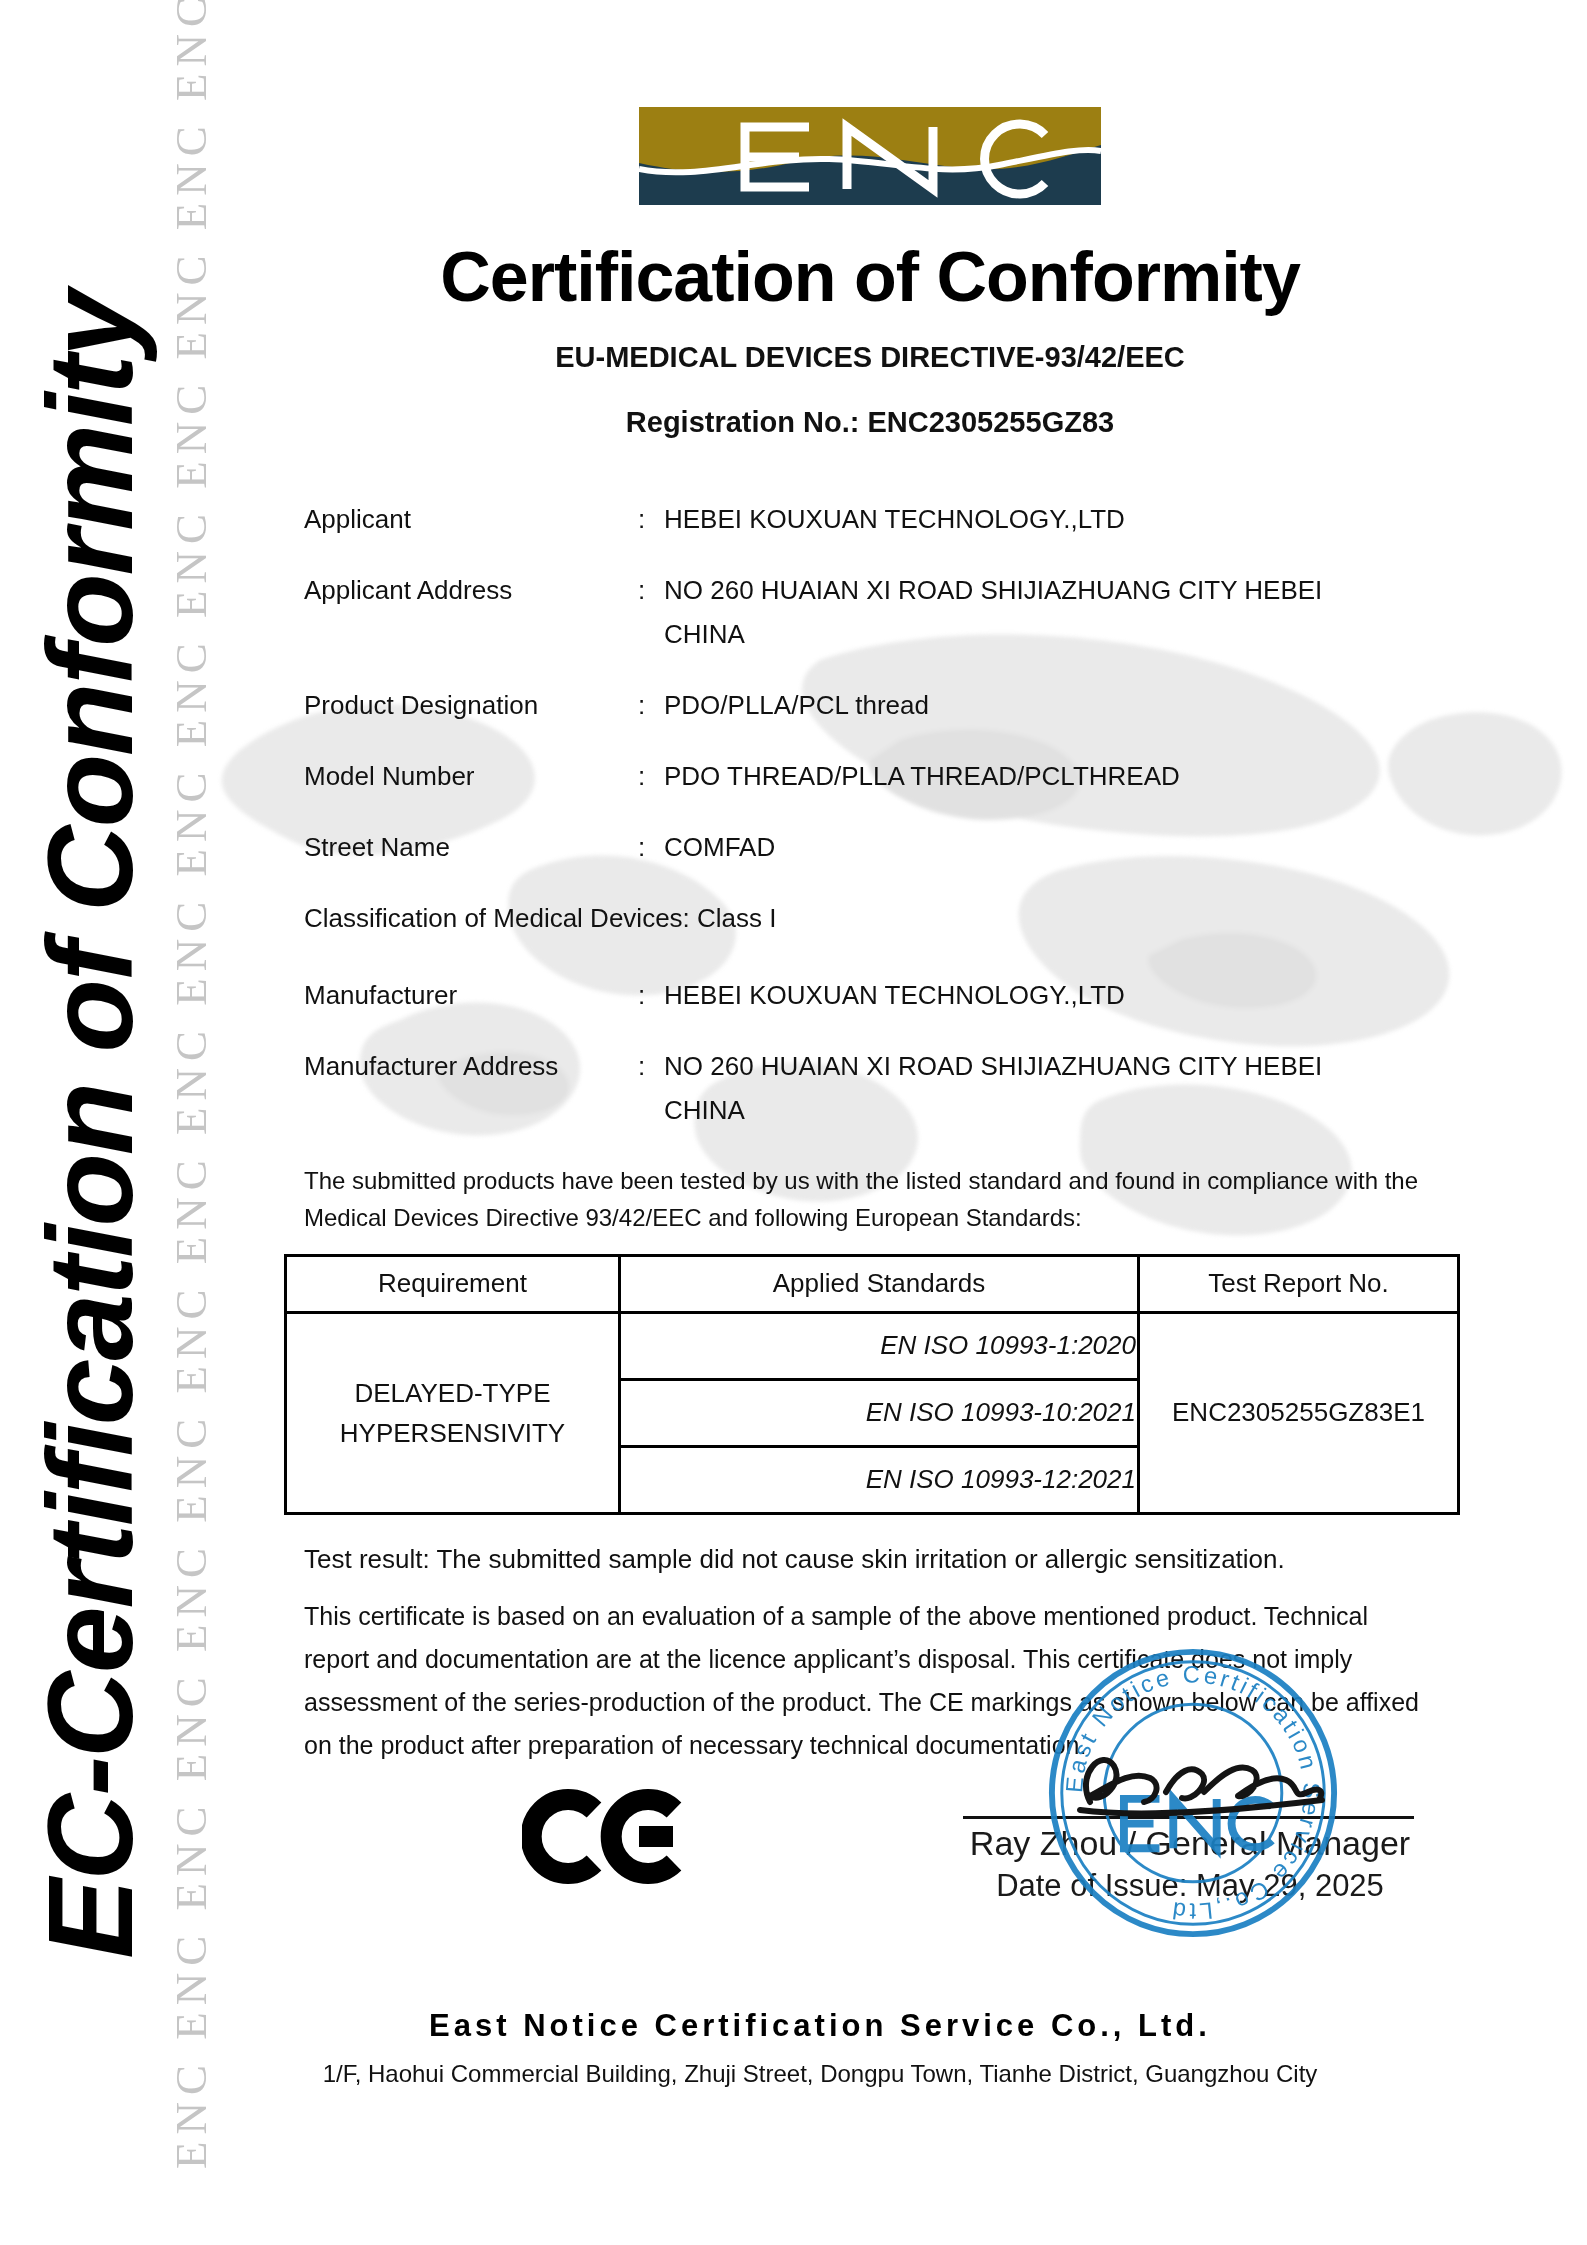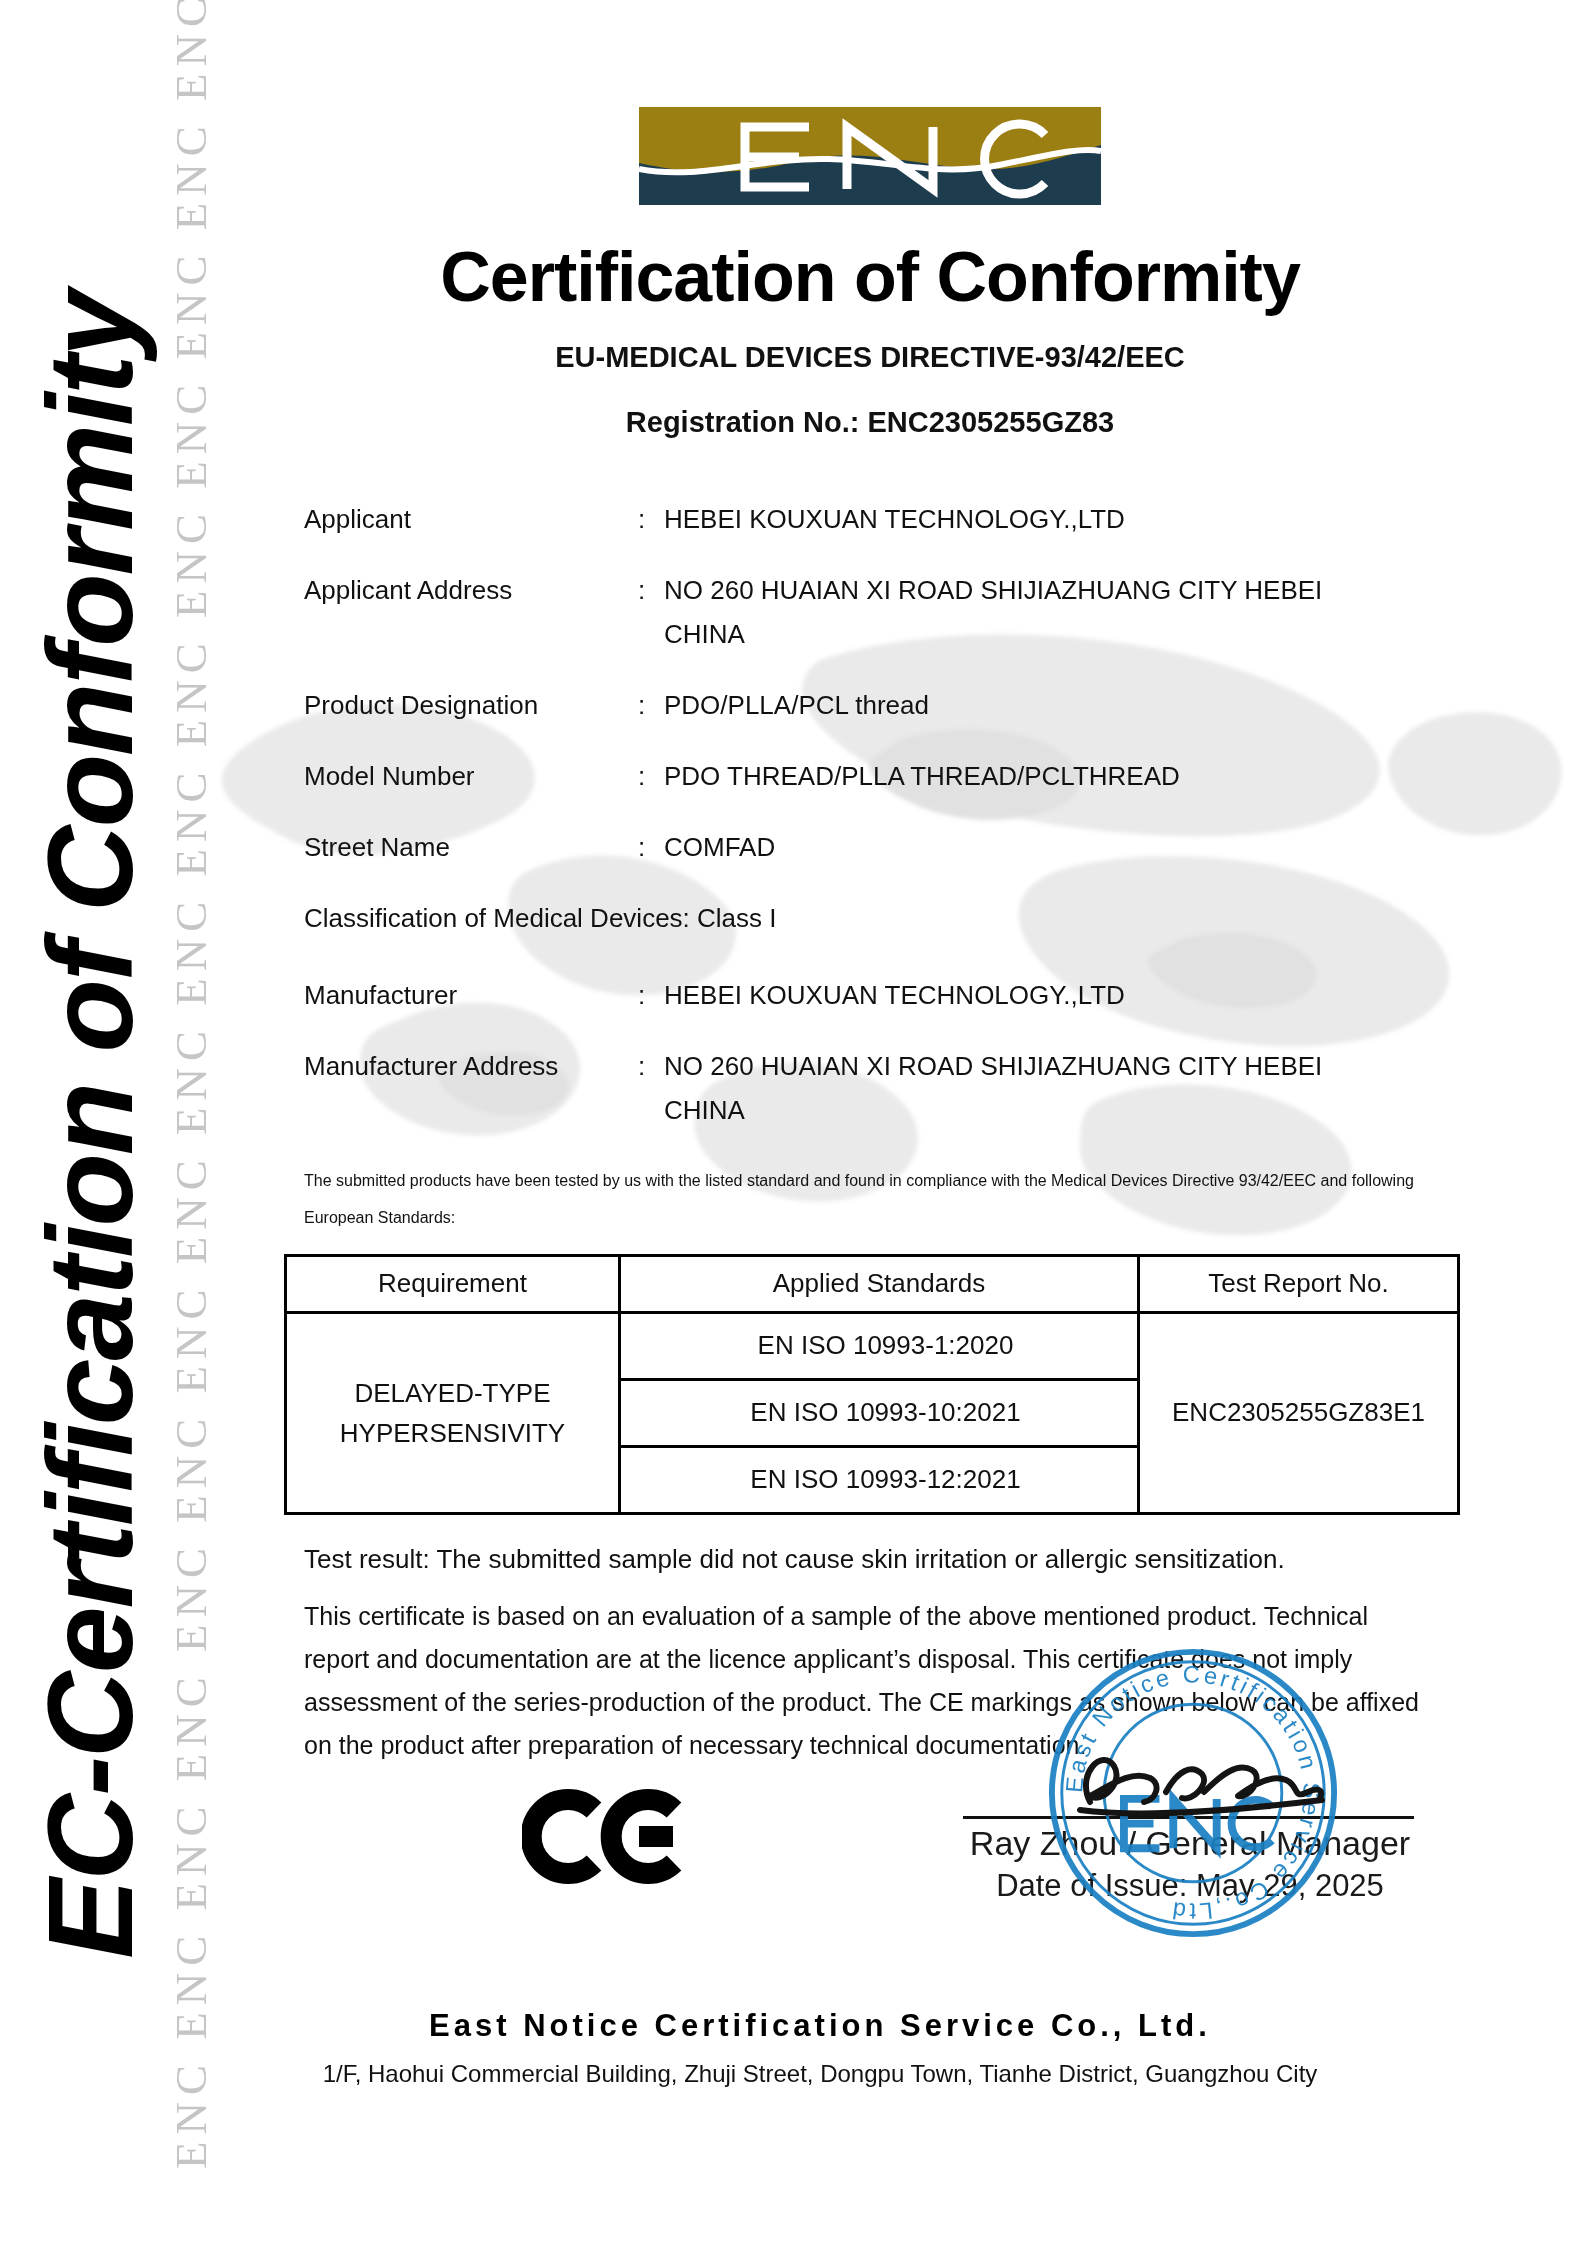--- a/index.html
+++ b/index.html
@@ -53,34 +53,34 @@
   }
   .doc-subtitle{margin-top:26px;text-align:center;font-size:29px;font-weight:bold;}
   .doc-reg{margin-top:32px;text-align:center;font-size:29px;font-weight:bold;}
   .fields{margin-top:58px;font-size:26px;}
   .field-row{
     display:grid;grid-template-columns:334px 26px 1fr;
     margin:0 0 27px 4px;line-height:44px;
   }
   .field-value{white-space:pre-line;}
   .classification-line{margin:6px 0 33px 4px;font-size:26px;line-height:44px;}
-  .intro-para{margin:30px 0 0 4px;font-size:16px;line-height:37px;width:1125px;}
+  .intro-para{margin:30px 0 0 4px;font-size:24px;line-height:37px;width:1125px;}
   
   table.std-table{
     border-collapse:collapse;table-layout:fixed;
     margin-left:-16px;margin-top:18px;
     width:1173px;font-size:26px;color:#111;border-radius:28px;
   }
   table.std-table col.c1{width:334px;}
   table.std-table col.c2{width:519px;}
   table.std-table col.c3{width:320px;}
   table.std-table th, table.std-table td{border:3px solid #000;font-weight:normal;}
   table.std-table th{height:52px;text-align:center;}
   td.req-cell{text-align:center;white-space:pre-line;line-height:40px;}
-  td.std-cell{height:62px;padding-left:14px;text-align:center;}
+  td.std-cell{height:62px;padding-left:14px;text-align:right;font-style:italic;}
   td.report-cell{text-align:center;margin-top:12px;}
   .test-result{margin:26px 0 0 4px;font-size:26px;line-height:36px;}
   .cert-para{margin:18px 0 0 4px;font-size:25px;line-height:43px;width:1130px;}
   
   .ce-mark{position:absolute;left:222px;top:1764px;}
   .stamp{position:absolute;left:745px;top:1645px;opacity:.92;}
   .signature-script{position:absolute;left:770px;top:1740px;}
   .sig-line{position:absolute;left:663px;top:1816px;width:451px;border-top:3px solid #111;}
   .sig-name{position:absolute;left:610px;top:1824px;width:560px;text-align:center;font-size:34px;color:#1a1a1a;}
   .sig-date{position:absolute;left:610px;top:1868px;width:560px;text-align:center;font-size:31px;color:#1a1a1a;}

